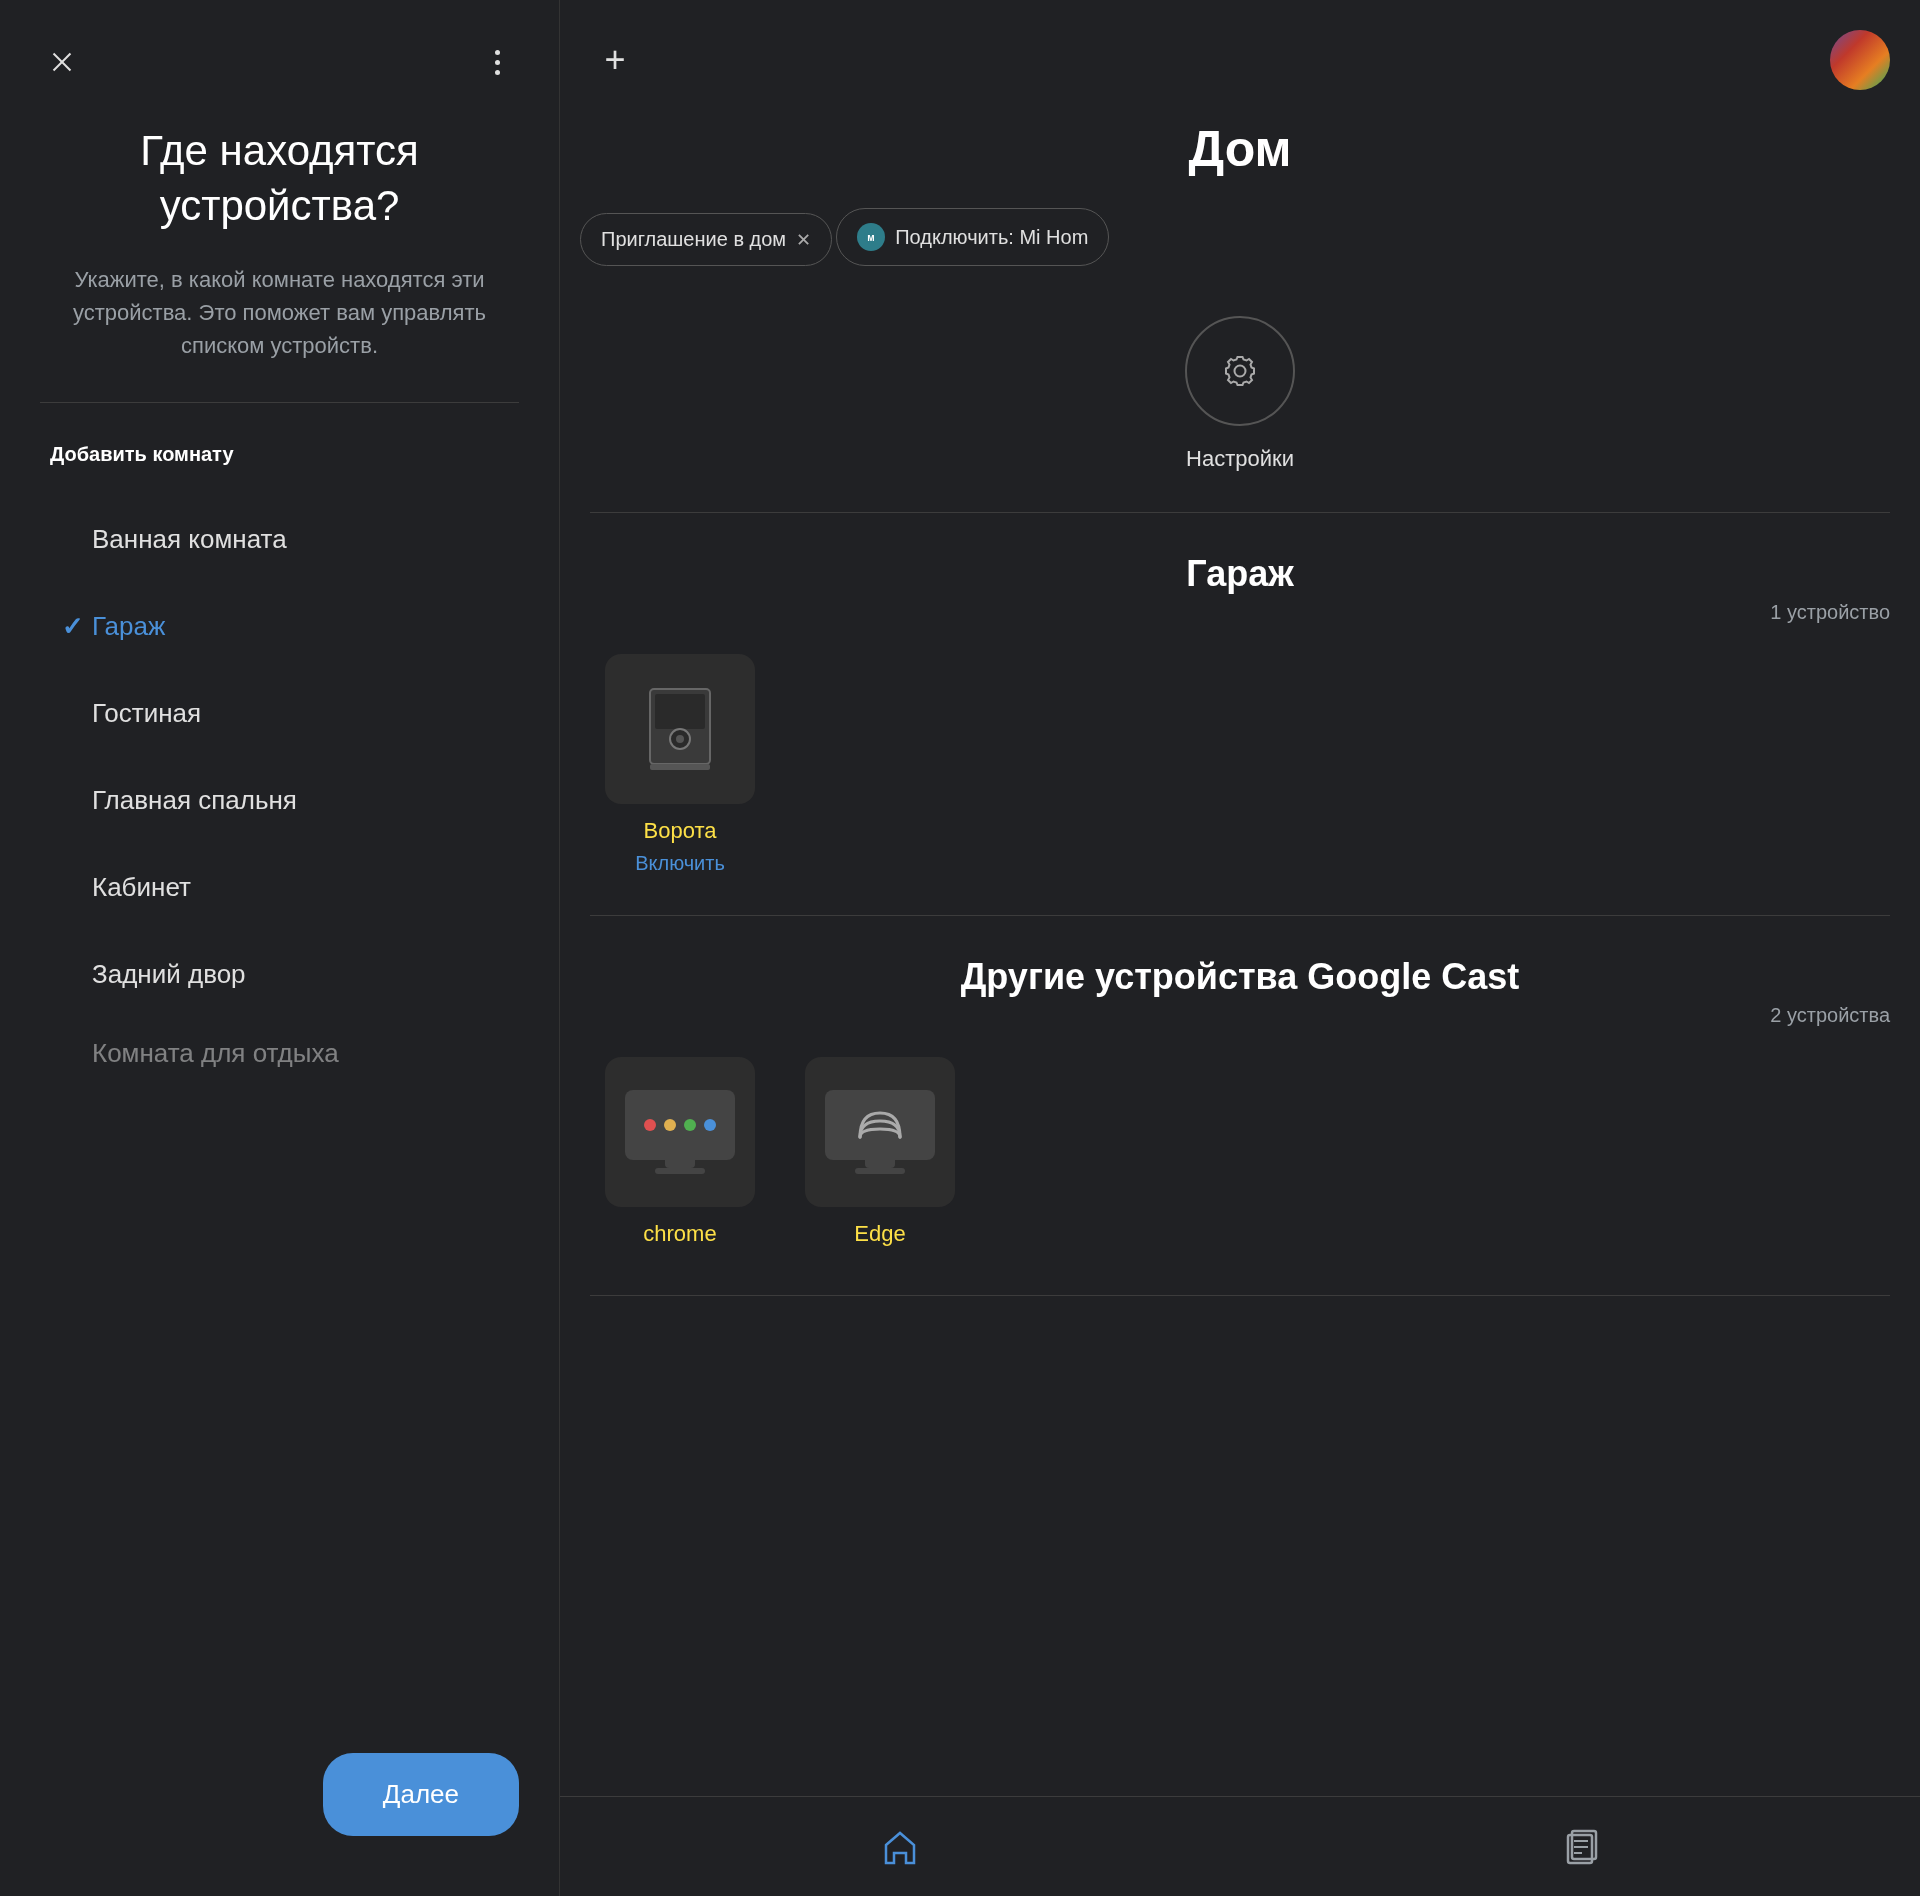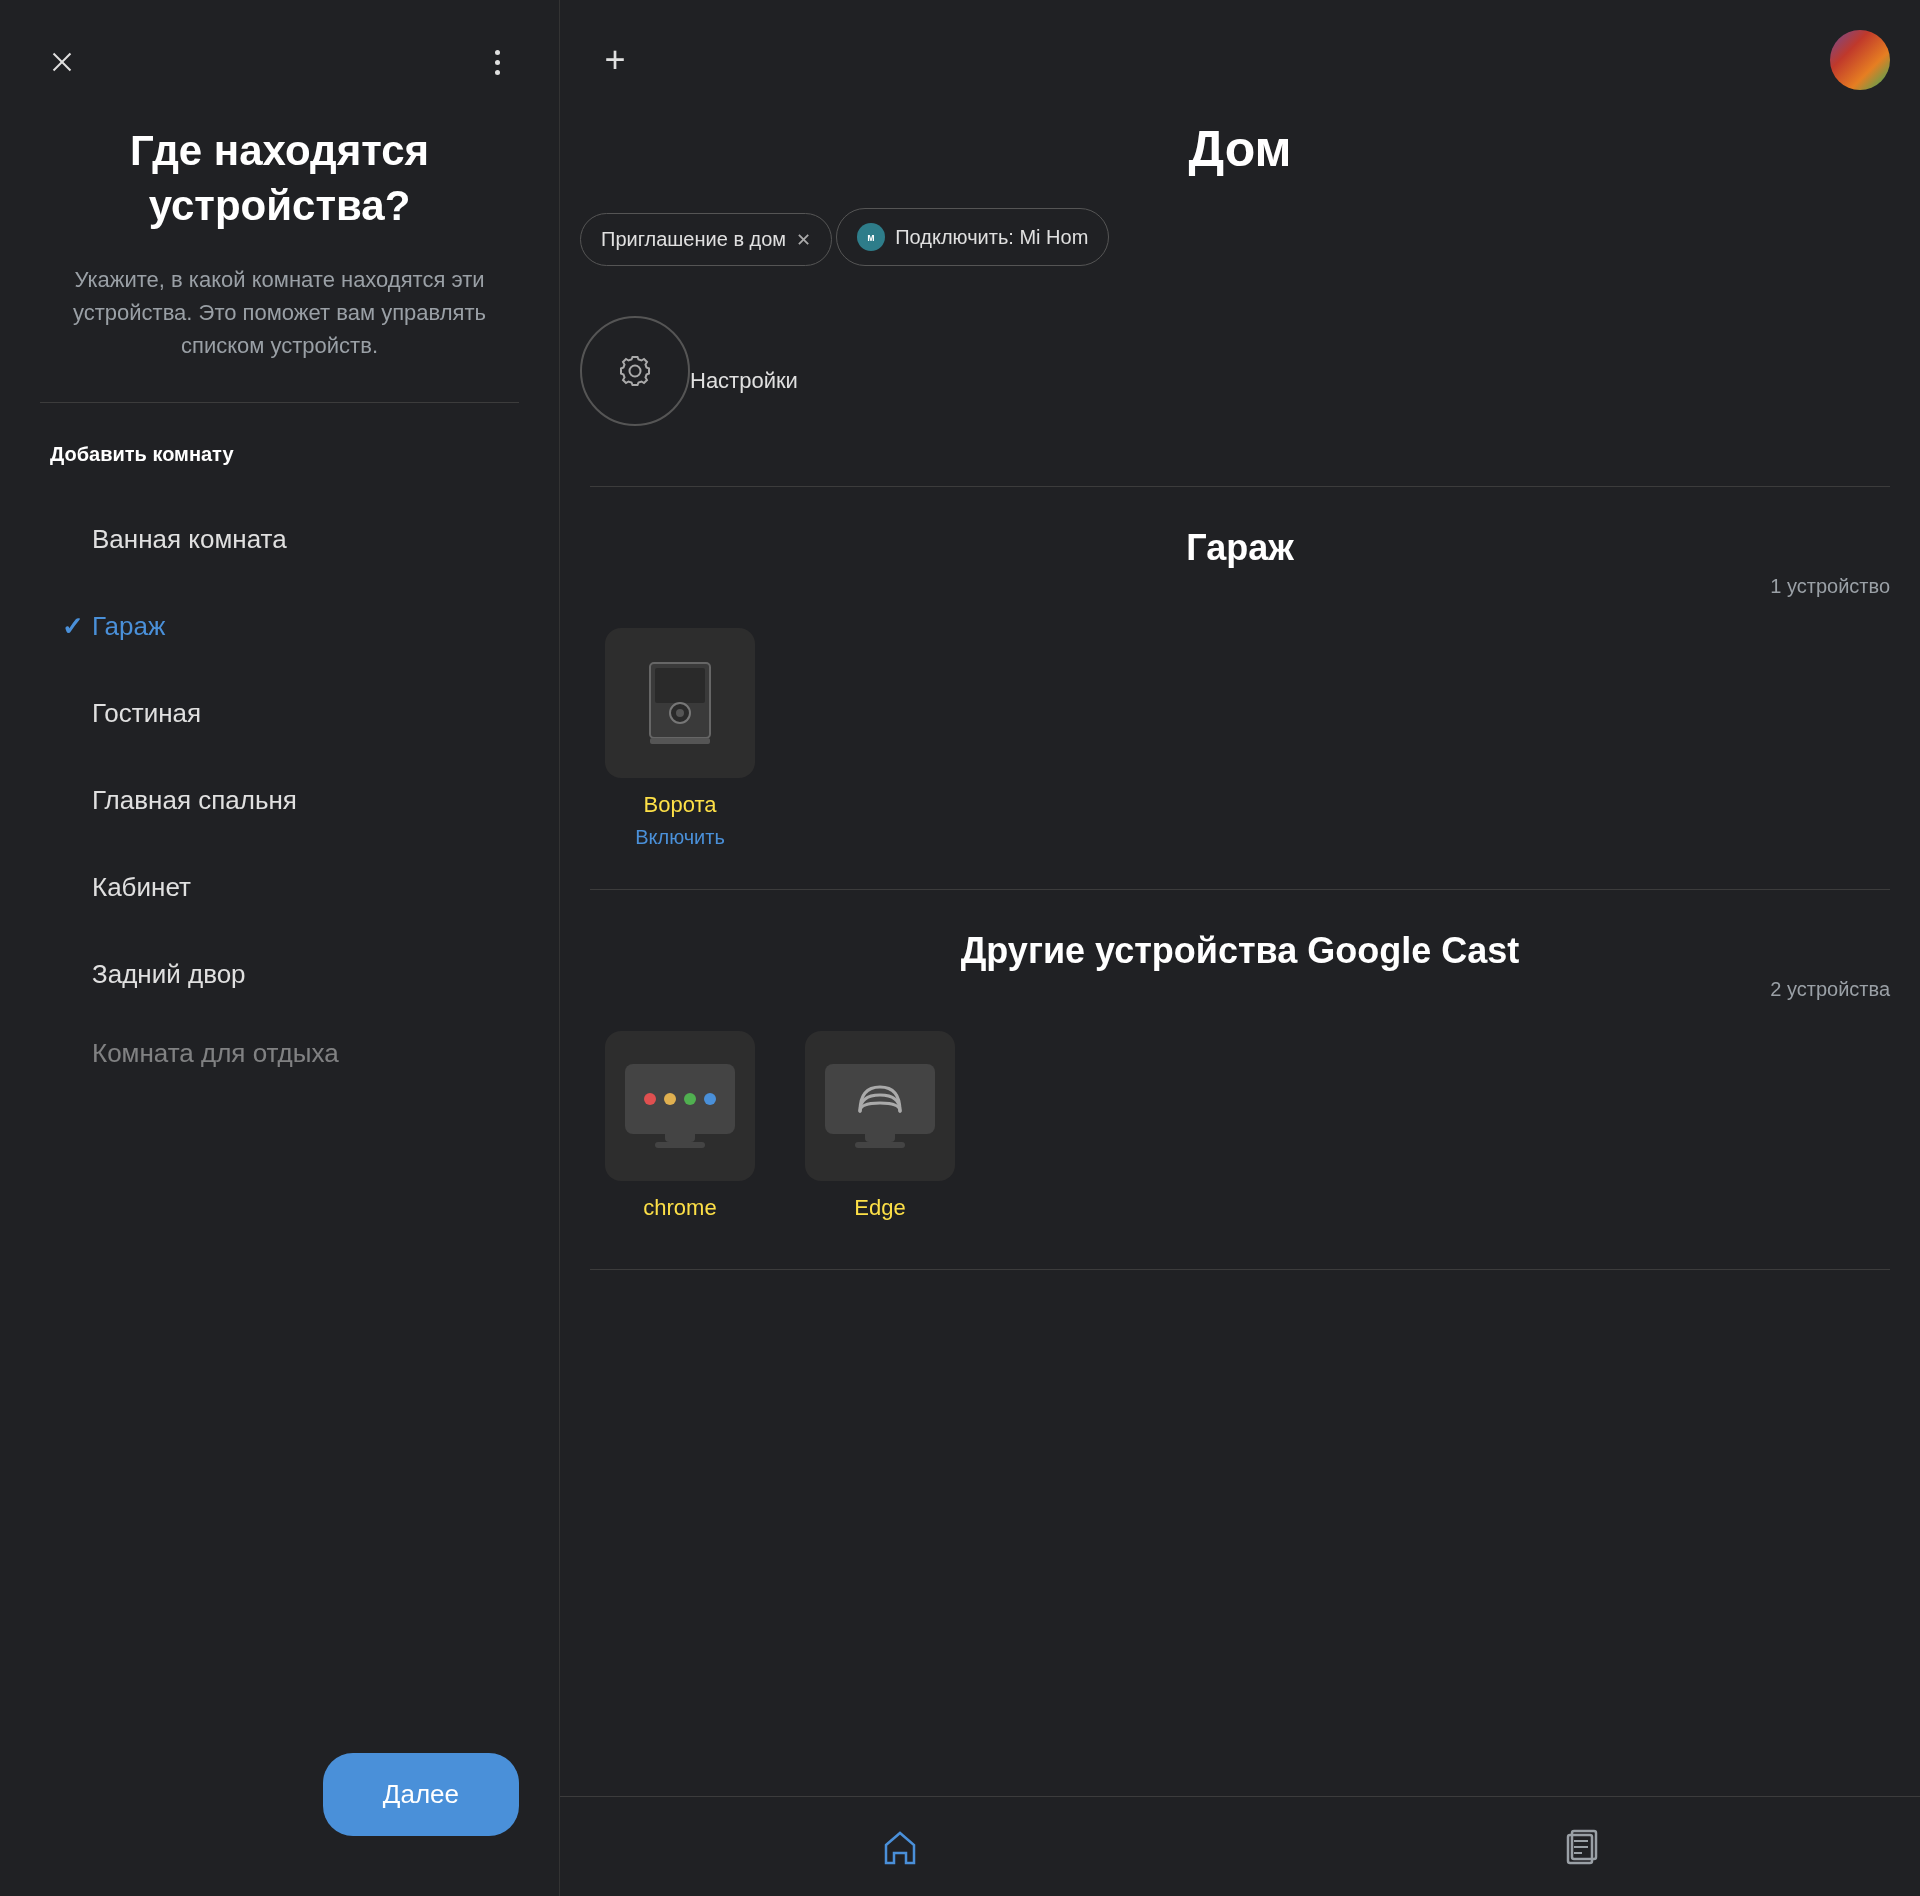--- a/index.html
+++ b/index.html
@@ -65,21 +65,21 @@
       width: 5px;
       height: 5px;
       background: #e0e0e0;
       border-radius: 50%;
       display: block;
     }
 
     .left-title {
       color: #ffffff;
       font-size: 42px;
-      font-weight: 700;
+      font-weight: 400;
       text-align: center;
       padding: 20px 60px 30px 60px;
       line-height: 1.3;
     }
 
     .left-description {
       color: #9aa0a6;
       font-size: 22px;
       text-align: center;
       padding: 0 70px 40px 70px;
@@ -239,21 +239,21 @@
     }
 
     .right-content {
       flex: 1;
       overflow-y: auto;
       padding: 10px 0;
     }
 
     .settings-section {
       display: flex;
-      flex-direction: row;
+      flex-direction: column;
       align-items: center;
       padding: 20px 20px 30px 20px;
     }
 
     .settings-circle {
       width: 110px;
       height: 110px;
       border-radius: 50%;
       border: 2px solid #555;
       display: flex;

